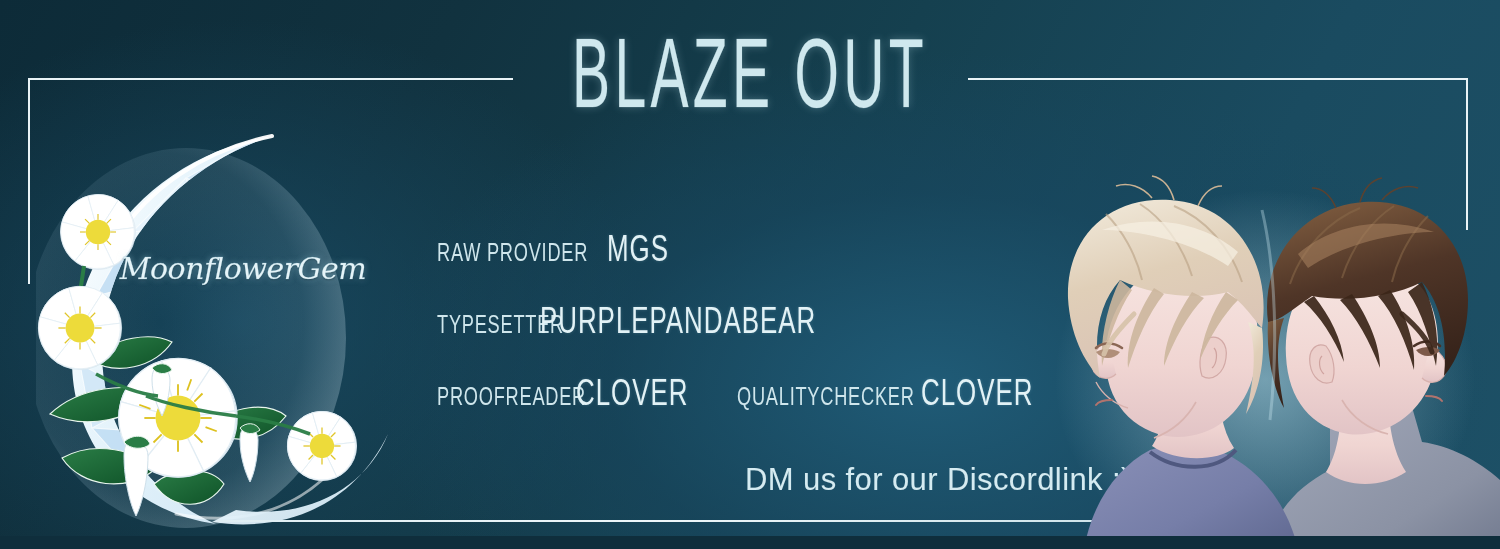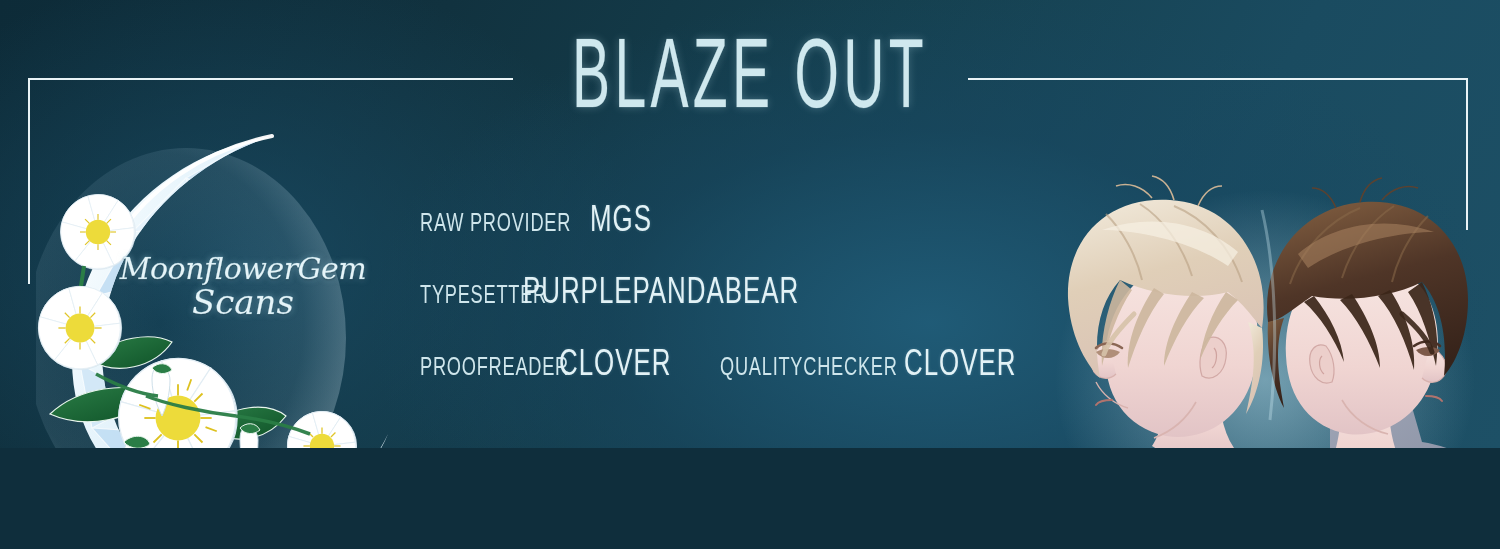--- a/index.html
+++ b/index.html
@@ -8,21 +8,21 @@
     width: 1500px;
     height: 549px;
     overflow: hidden;
     background: #0f2e3c;
     font-family: "Liberation Sans", sans-serif;
   }
 
   #credits-banner {
     position: relative;
     width: 1500px;
-    height: 448px;
+    height: 536px;
     overflow: hidden;
     background:
       radial-gradient(ellipse 720px 430px at 62% 72%, rgba(32,92,120,0.95) 0%, rgba(24,72,98,0.55) 45%, rgba(17,49,65,0) 78%),
       radial-gradient(ellipse 560px 420px at 16% 60%, rgba(26,78,104,0.75) 0%, rgba(17,49,65,0) 72%),
       linear-gradient(118deg, #0d2b38 0%, #11323f 26%, #15404f 52%, #1a4b60 76%, #1d5066 100%);
   }
 
   
   .frame-line { position: absolute; background: #e9f3f6; }
   #frame-left-vertical  { left: 28px;  top: 78px;  width: 2px;  height: 206px; }
@@ -89,22 +89,23 @@
   }
 
   
   #credits-grid {
     position: absolute;
     left: 420px; top: 198px;
     width: 660px;
   }
   .credit-row {
     display: flex;
-    align-items: flex-start;
+    align-items: flex-end;
     height: 72px;
+    margin-left: 17px;
   }
   .credit-cell { display: flex; align-items: baseline; }
   .credit-cell.col-a { width: 300px; }
   .credit-cell.col-b { width: 360px; }
 
   .credit-role {
     font-family: "Liberation Sans", sans-serif;
     font-size: 26px;
     font-weight: 400;
     letter-spacing: 1.1px;
@@ -361,21 +362,20 @@
 
       <g stroke="#2a7d46" stroke-width="3.5" fill="none" opacity="0.95">
         <path d="M110,268 C130,276 166,284 200,288"></path>
         <path d="M60,246 C82,258 104,266 122,268"></path>
         <path d="M200,288 C230,292 258,300 274,306"></path>
       </g>
     </svg>
 
     <div id="logo-wordmark">
       <span id="logo-name">MoonflowerGem</span>
-      <span id="logo-sub">Scans</span>
     </div>
   </div>
 
   <div id="credits-grid">
 
     <div class="credit-row">
       <div class="credit-cell col-a">
         <span class="credit-role">RAW PROVIDER</span>
         <span class="credit-value">MGS</span>
       </div>

